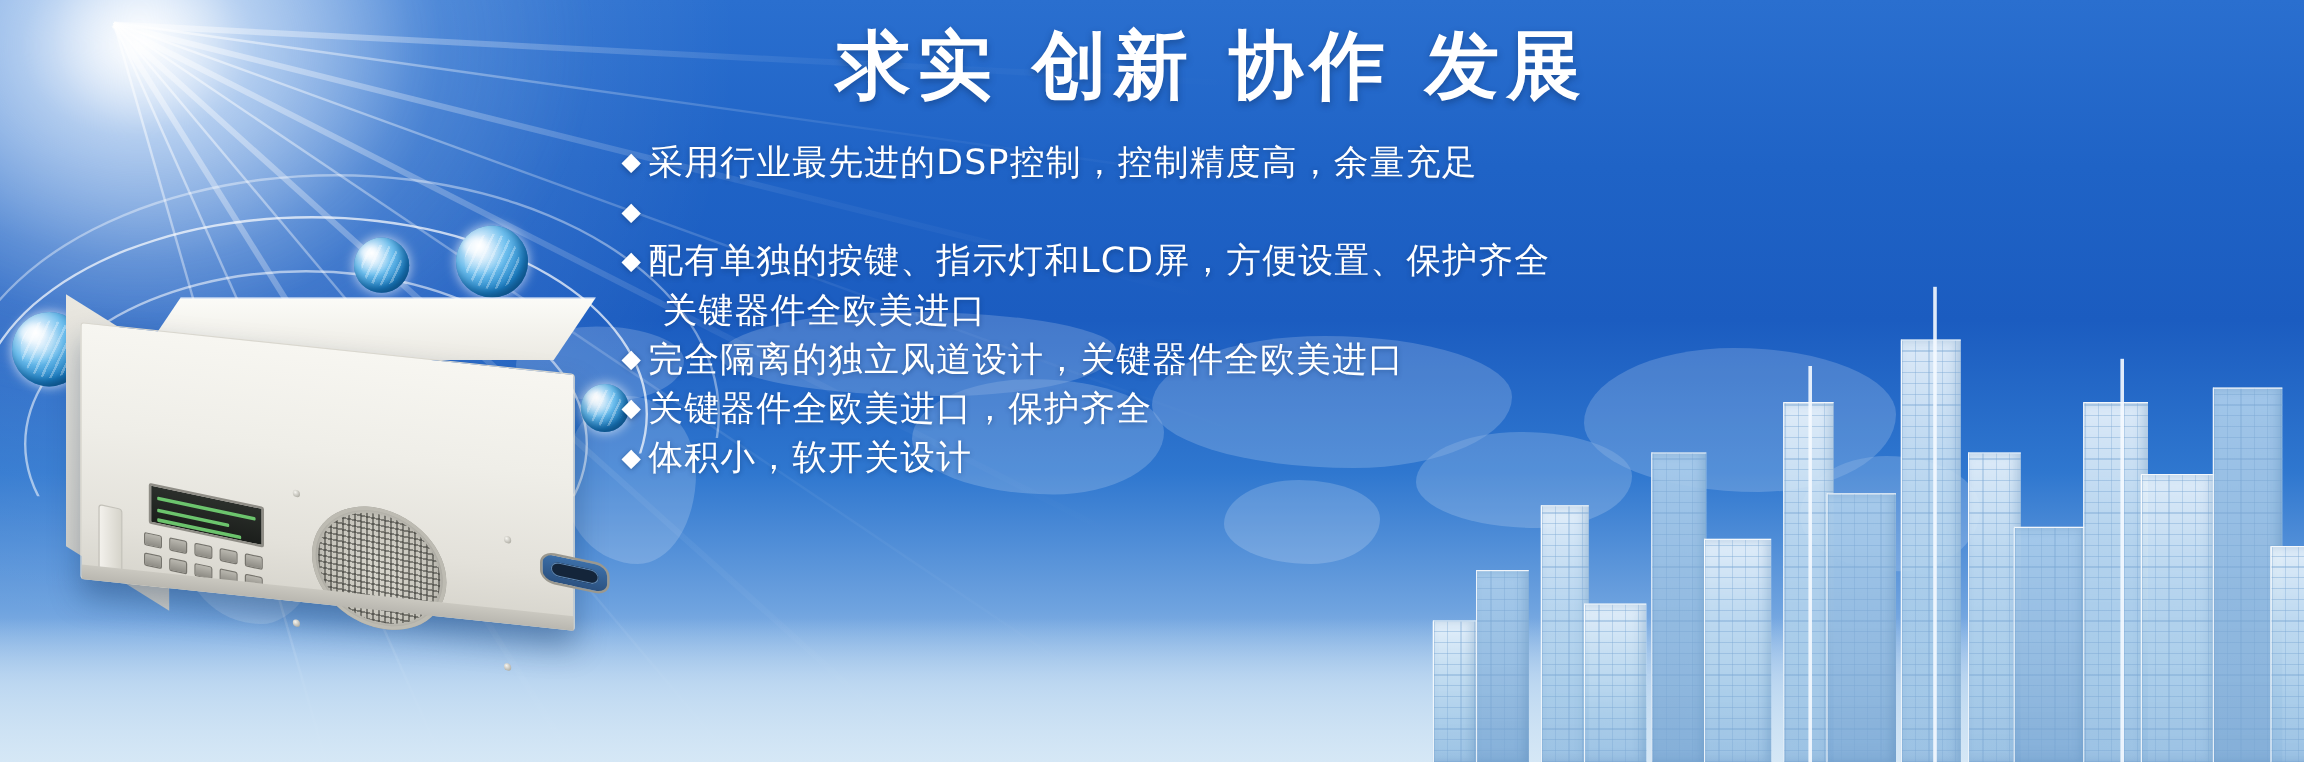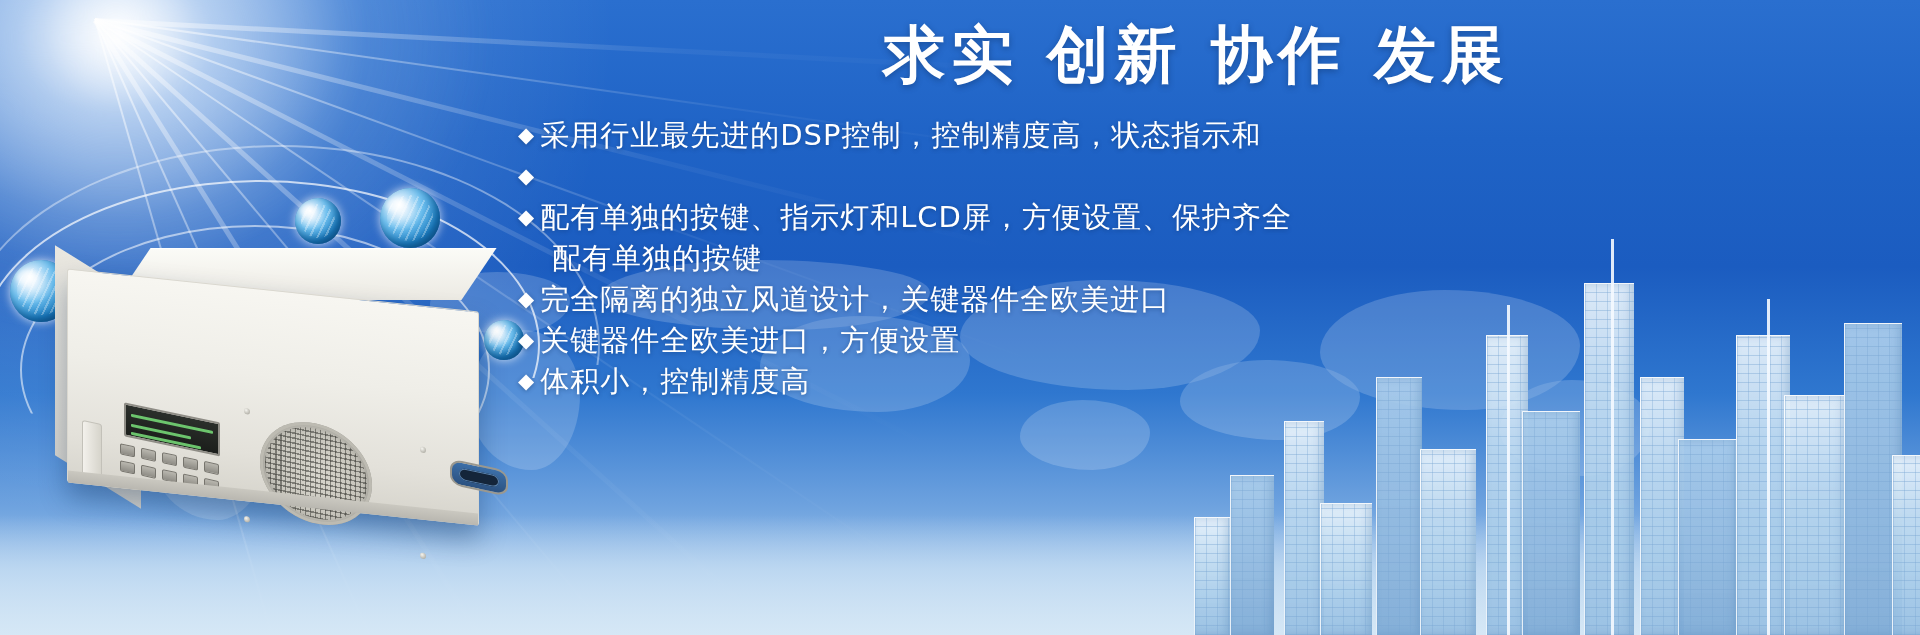--- a/index.html
+++ b/index.html
@@ -160,21 +160,21 @@
       repeating-linear-gradient(90deg, rgba(120,165,210,0.35) 0 1px, rgba(255,255,255,0) 1px 11px);
   }
   .bldg.dark { background:linear-gradient(to bottom, rgba(172,206,236,0.92), rgba(128,172,215,0.95)); }
   .spire { position:absolute; bottom:0; width:3px; background:rgba(245,250,255,0.9); }
 
   
   .textwrap { position:absolute; left:510px; top:18px; width:1000px; }
 
   .headline {
     color:#ffffff; font-size:62px; font-weight:bold; letter-spacing:6px;
-    line-height:1.18; text-align:right; white-space:nowrap;
+    line-height:1.18; text-align:center; white-space:nowrap;
     font-family:"DejaVu Sans","Liberation Sans",sans-serif;
     text-shadow:0 2px 6px rgba(10,45,95,0.45);
   }
   .subline {
     color:#e8f0fb; font-size:21px; letter-spacing:0.3px; text-align:center;
     margin-top:4px; white-space:nowrap;
     font-family:"Liberation Sans",sans-serif;
     text-shadow:0 1px 3px rgba(10,45,95,0.4);
   }
 
@@ -322,47 +322,47 @@
     <div class="spire" style="right:150px; height:336px;"></div>
   </div>
 
   <div class="textwrap">
     <div class="headline">求实 创新 协作 发展</div>
 
     <div class="bullets">
 
       <div class="bullet">
         <span class="mark">◆</span>
-        <span class="txt">采用行业最先进的DSP控制，控制精度高，状态指示和</span>
+        <span class="txt">采用行业最先进的DSP控制，控制精度高，余量充足</span>
       </div>
 
       <div class="bullet">
         <span class="mark">◆</span>
       </div>
 
       <div class="bullet">
         <span class="mark">◆</span>
         <span class="txt">配有单独的按键、指示灯和LCD屏，方便设置、保护齐全</span>
       </div>
 
       <div class="bullet cont">
-        <span class="txt">配有单独的按键</span>
+        <span class="txt">关键器件全欧美进口</span>
       </div>
 
       <div class="bullet">
         <span class="mark">◆</span>
         <span class="txt">完全隔离的独立风道设计，关键器件全欧美进口</span>
       </div>
 
       <div class="bullet">
         <span class="mark">◆</span>
-        <span class="txt">关键器件全欧美进口，方便设置</span>
-      </div>
-
-      <div class="bullet">
-        <span class="mark">◆</span>
-        <span class="txt">体积小，控制精度高</span>
+        <span class="txt">关键器件全欧美进口，保护齐全</span>
+      </div>
+
+      <div class="bullet">
+        <span class="mark">◆</span>
+        <span class="txt">体积小，软开关设计</span>
       </div>
 
     </div>
   </div>
 
 </div>
 
 </body></html>

